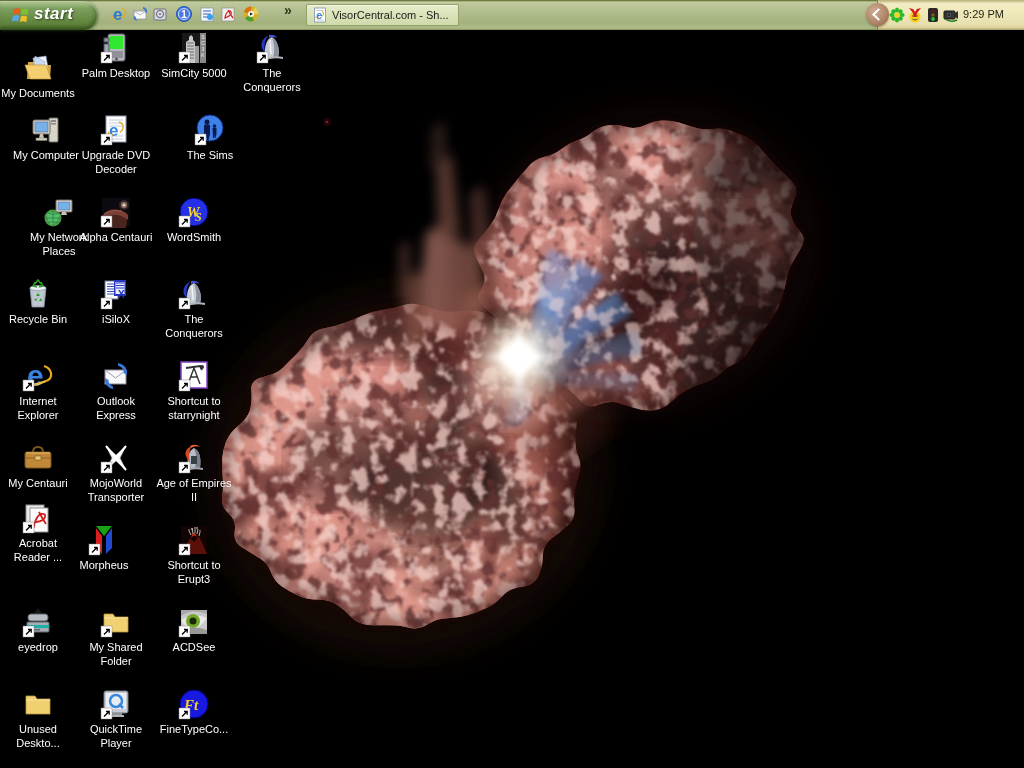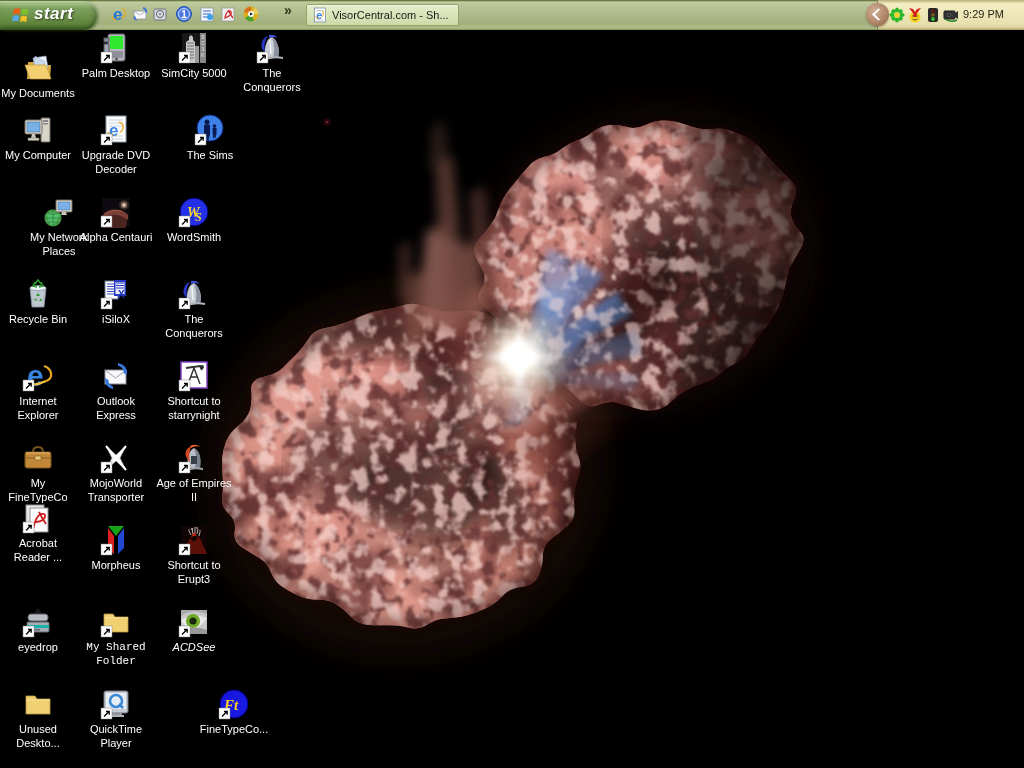--- a/index.html
+++ b/index.html
@@ -239,21 +239,21 @@
 <path d="M16 5 Q22 8 23 20 L22 26 L17 26 Q20 16 16 5" fill="#8a909c"></path>
 <path d="M12 4 Q7 10 9 20 Q4 16 6 10 Q8 5 12 4" fill="#2838c8"></path>
 <path d="M13 3 Q19 2 21 6 Q17 4 13 6 Z" fill="#4050d8"></path>
 <path d="M7 27 Q16 23 27 25 L27 27 Q16 25 7 29 Z" fill="#b0b4bc"></path>
 <path d="M14 8 L15 22" stroke="#f0f2f6" stroke-width="1.5"></path>
       <rect x="1" y="20" width="11" height="11" fill="#fff" stroke="#848484" stroke-width="0.5"></rect>
       <path d="M4 28.5 L9 23.5 M6 23.5 H9.2 V26.8" stroke="#000" stroke-width="1.3" fill="none"></path>
     </svg>
     <div class="lbl">The<br>Conquerors</div>
   </div>
-<div class="icon" style="left:0px;top:114px;">
+<div class="icon" style="left:8px;top:114px;">
     <svg class="main" width="32" height="32" viewBox="0 0 32 32">
       <rect x="19" y="4" width="9" height="24" rx="1" fill="#d8d4c8" stroke="#706c60"></rect>
 <rect x="21" y="6" width="5" height="2" fill="#888"></rect>
 <rect x="21" y="9" width="5" height="1.5" fill="#888"></rect>
 <rect x="3" y="6" width="17" height="14" rx="1.5" fill="#e0dcd0" stroke="#70685c"></rect>
 <rect x="5" y="8" width="13" height="10" fill="#78b0e8"></rect>
 <rect x="5" y="8" width="13" height="10" fill="none" stroke="#4a6a9a" stroke-width="0.6"></rect>
 <path d="M10 20 L13 20 L14 24 L9 24 Z" fill="#c8c4b8"></path>
 <rect x="6" y="24" width="11" height="2.5" fill="#d0ccc0" stroke="#807c70" stroke-width="0.5"></rect>
     </svg>
@@ -389,21 +389,21 @@
   </div>
 <div class="icon" style="left:0px;top:442px;">
     <svg class="main" width="32" height="32" viewBox="0 0 32 32">
       <rect x="3" y="10" width="26" height="16" rx="2" fill="#c08838"></rect>
 <rect x="3" y="10" width="26" height="16" rx="2" fill="none" stroke="#7a5420"></rect>
 <path d="M3 16 H29" stroke="#8a6028" stroke-width="1"></path>
 <path d="M11 10 Q11 5 16 5 Q21 5 21 10" fill="none" stroke="#7a5420" stroke-width="2"></path>
 <rect x="13" y="14" width="6" height="4" fill="#e8c878" stroke="#7a5420" stroke-width="0.6"></rect>
 <path d="M4 11 L28 11" stroke="#dca858" stroke-width="1.5"></path>
     </svg>
-    <div class="lbl">My FineTypeCo</div>
+    <div class="lbl">My Centauri</div>
   </div>
 <div class="icon" style="left:78px;top:442px;">
     <svg class="main" width="32" height="32" viewBox="0 0 32 32">
       <path d="M6 4 L16 13 L26 4 L20 16 L26 28 L16 19 L6 28 L12 16 Z" fill="#f4f4f4" stroke="#c0c0c0" stroke-width="0.5"></path>
 <path d="M6 4 L26 28 M26 4 L6 28" stroke="#fff" stroke-width="2"></path>
       <rect x="1" y="20" width="11" height="11" fill="#fff" stroke="#848484" stroke-width="0.5"></rect>
       <path d="M4 28.5 L9 23.5 M6 23.5 H9.2 V26.8" stroke="#000" stroke-width="1.3" fill="none"></path>
     </svg>
     <div class="lbl">MojoWorld<br>Transporter</div>
   </div>
@@ -424,21 +424,21 @@
     <svg class="main" width="32" height="32" viewBox="0 0 32 32">
       <rect x="4" y="3" width="18" height="24" fill="#e8e8e8" stroke="#909090"></rect>
 <rect x="8" y="6" width="18" height="24" fill="#fcfcfc" stroke="#909090"></rect>
 <path d="M12 24 Q14 14 19 12 Q24 11 23 15 Q22 19 14 20 Q10 21 12 24 Z" fill="none" stroke="#d02020" stroke-width="1.8"></path>
 <path d="M17 10 Q20 16 24 22" stroke="#d02020" stroke-width="1.8" fill="none"></path>
       <rect x="1" y="20" width="11" height="11" fill="#fff" stroke="#848484" stroke-width="0.5"></rect>
       <path d="M4 28.5 L9 23.5 M6 23.5 H9.2 V26.8" stroke="#000" stroke-width="1.3" fill="none"></path>
     </svg>
     <div class="lbl">Acrobat<br>Reader ...</div>
   </div>
-<div class="icon" style="left:78px;top:524px;">
+<div class="icon" style="left:66px;top:524px;">
     <svg class="main" width="32" height="32" viewBox="0 0 32 32">
       <path d="M8 2 L24 2 L16 12 Z" fill="#18a018"></path>
 <path d="M8 4 L14 12 L14 30 L8 24 Z" fill="#d82020"></path>
 <path d="M24 4 L18 12 L18 30 L24 24 Z" fill="#2048d0"></path>
       <rect x="1" y="20" width="11" height="11" fill="#fff" stroke="#848484" stroke-width="0.5"></rect>
       <path d="M4 28.5 L9 23.5 M6 23.5 H9.2 V26.8" stroke="#000" stroke-width="1.3" fill="none"></path>
     </svg>
     <div class="lbl">Morpheus</div>
   </div>
 <div class="icon" style="left:156px;top:524px;">
@@ -461,31 +461,31 @@
       <path d="M16 2 L20 7 L12 7 Z" fill="#181818"></path>
 <rect x="6" y="8" width="20" height="7" rx="3" fill="#b8bcc4" stroke="#606468"></rect>
 <rect x="5" y="16" width="22" height="10" rx="1" fill="#a8acb4" stroke="#606468"></rect>
 <rect x="5" y="19" width="22" height="3" fill="#18b0a8"></rect>
 <rect x="8" y="23" width="10" height="1.5" fill="#606468"></rect>
       <rect x="1" y="20" width="11" height="11" fill="#fff" stroke="#848484" stroke-width="0.5"></rect>
       <path d="M4 28.5 L9 23.5 M6 23.5 H9.2 V26.8" stroke="#000" stroke-width="1.3" fill="none"></path>
     </svg>
     <div class="lbl">eyedrop</div>
   </div>
-<div class="icon" style="left:78px;top:606px;font-family:Liberation Mono, monospace;">
+<div class="icon" style="left:78px;top:606px;">
     <svg class="main" width="32" height="32" viewBox="0 0 32 32">
       <path d="M4 8 L13 8 L15 11 L28 11 L28 26 L4 26 Z" fill="#f0d070"></path>
 <path d="M4 8 L13 8 L15 11 L28 11 L28 26 L4 26 Z" fill="none" stroke="#b89840" stroke-width="0.8"></path>
 <path d="M4 12 L28 12" stroke="#f8e09a" stroke-width="1.2"></path>
       <rect x="1" y="20" width="11" height="11" fill="#fff" stroke="#848484" stroke-width="0.5"></rect>
       <path d="M4 28.5 L9 23.5 M6 23.5 H9.2 V26.8" stroke="#000" stroke-width="1.3" fill="none"></path>
     </svg>
     <div class="lbl">My Shared<br>Folder</div>
   </div>
-<div class="icon" style="left:156px;top:606px;font-style:italic;">
+<div class="icon" style="left:156px;top:606px;">
     <svg class="main" width="32" height="32" viewBox="0 0 32 32">
       <rect x="3" y="4" width="26" height="24" fill="#c8c8c8"></rect>
 <path d="M3 10 Q14 2 29 8 L29 4 L3 4 Z" fill="#a8a8a8"></path>
 <path d="M3 14 Q16 6 29 12 Q22 22 14 24 Q7 22 3 14" fill="#e8e8e8"></path>
 <circle cx="15" cy="15" r="7" fill="#70a828"></circle>
 <circle cx="15" cy="15" r="3.5" fill="#182808"></circle>
 <path d="M3 26 Q14 18 29 24 L29 28 L3 28 Z" fill="#989898"></path>
       <rect x="1" y="20" width="11" height="11" fill="#fff" stroke="#848484" stroke-width="0.5"></rect>
       <path d="M4 28.5 L9 23.5 M6 23.5 H9.2 V26.8" stroke="#000" stroke-width="1.3" fill="none"></path>
     </svg>
@@ -505,21 +505,21 @@
 <rect x="6" y="5" width="20" height="16" fill="#e8ecf4"></rect>
 <circle cx="16" cy="13" r="6" fill="none" stroke="#3888d8" stroke-width="2.5"></circle>
 <path d="M19 16 L23 20" stroke="#3888d8" stroke-width="2.5"></path>
 <rect x="10" y="25" width="12" height="2" fill="#909498"></rect>
 <rect x="8" y="27" width="16" height="2" fill="#b0b4b8"></rect>
       <rect x="1" y="20" width="11" height="11" fill="#fff" stroke="#848484" stroke-width="0.5"></rect>
       <path d="M4 28.5 L9 23.5 M6 23.5 H9.2 V26.8" stroke="#000" stroke-width="1.3" fill="none"></path>
     </svg>
     <div class="lbl">QuickTime<br>Player</div>
   </div>
-<div class="icon" style="left:156px;top:688px;margin-left:40px;">
+<div class="icon" style="left:156px;top:688px;">
     <svg class="main" width="32" height="32" viewBox="0 0 32 32">
       <circle cx="16" cy="16" r="14" fill="#1818e0"></circle>
 <circle cx="16" cy="16" r="14" fill="none" stroke="#000080"></circle>
 <text x="6" y="22" font-size="15" font-style="italic" font-weight="bold" fill="#f8d020" font-family="Liberation Serif">Ft</text>
       <rect x="1" y="20" width="11" height="11" fill="#fff" stroke="#848484" stroke-width="0.5"></rect>
       <path d="M4 28.5 L9 23.5 M6 23.5 H9.2 V26.8" stroke="#000" stroke-width="1.3" fill="none"></path>
     </svg>
     <div class="lbl">FineTypeCo...</div>
   </div>
 <div id="taskbar">

